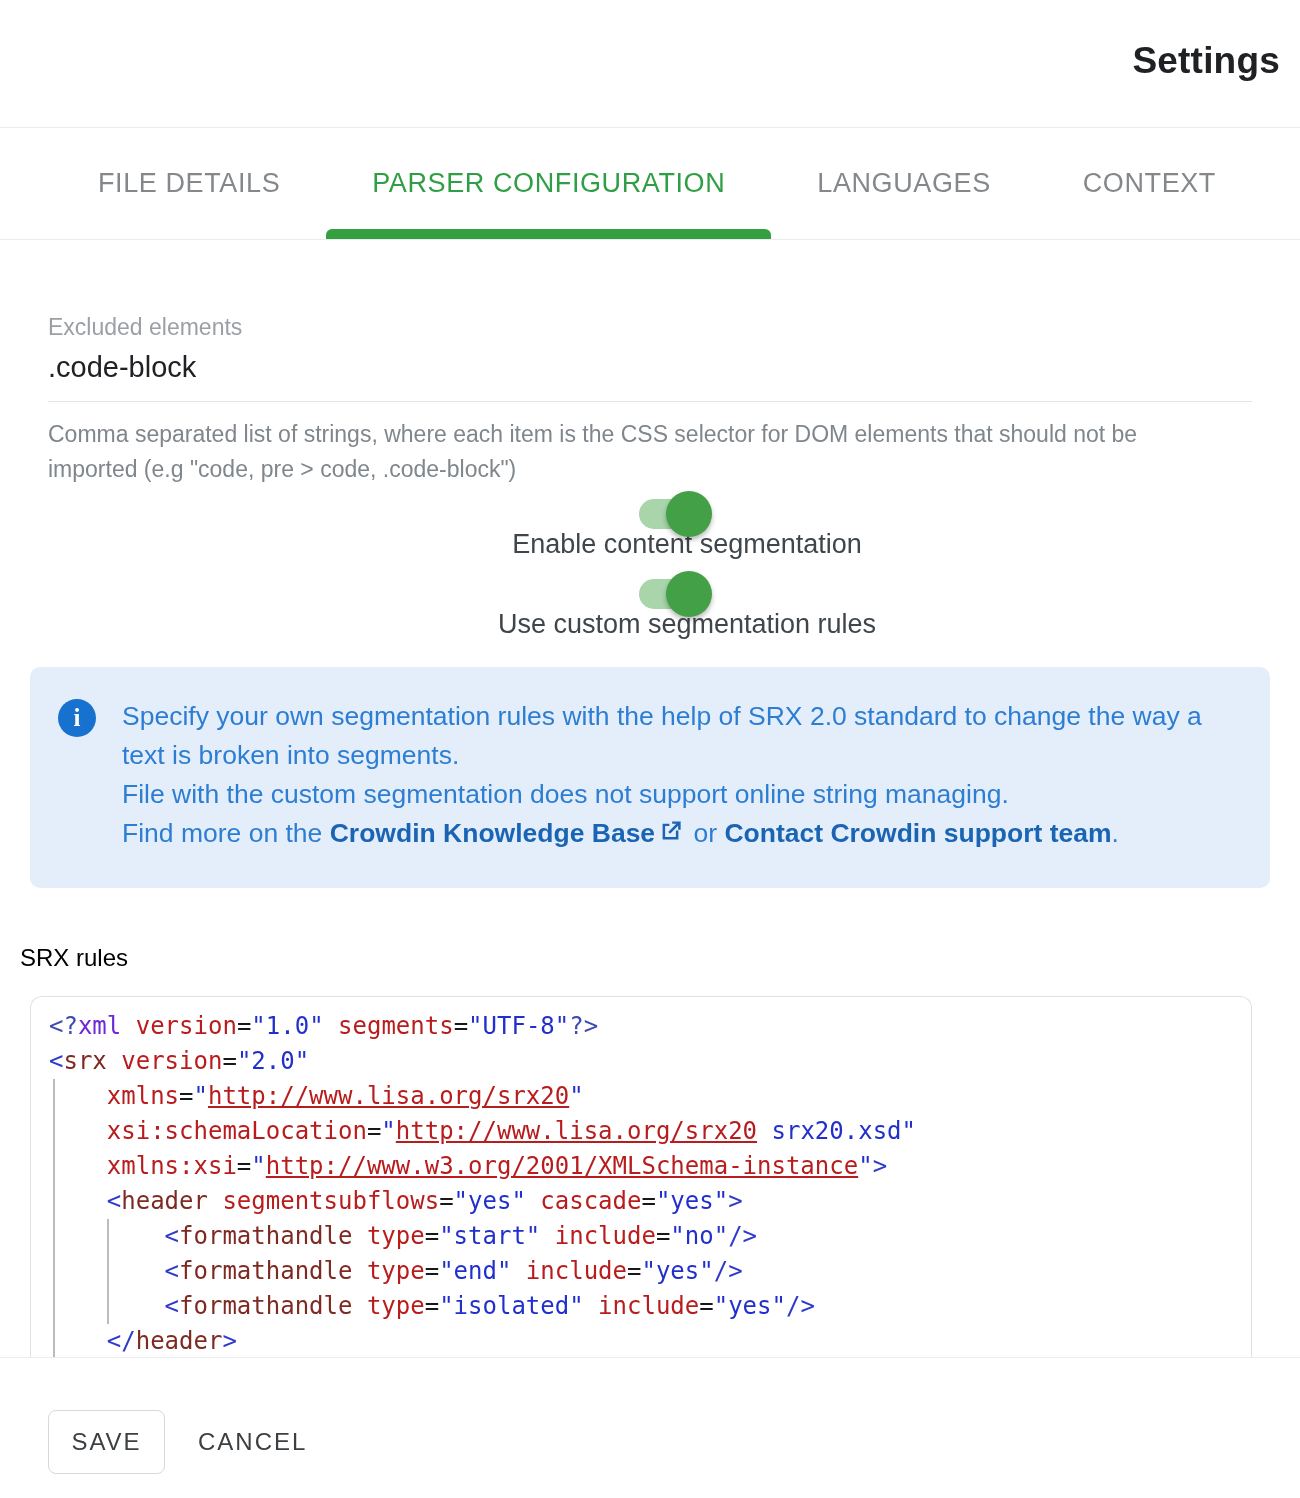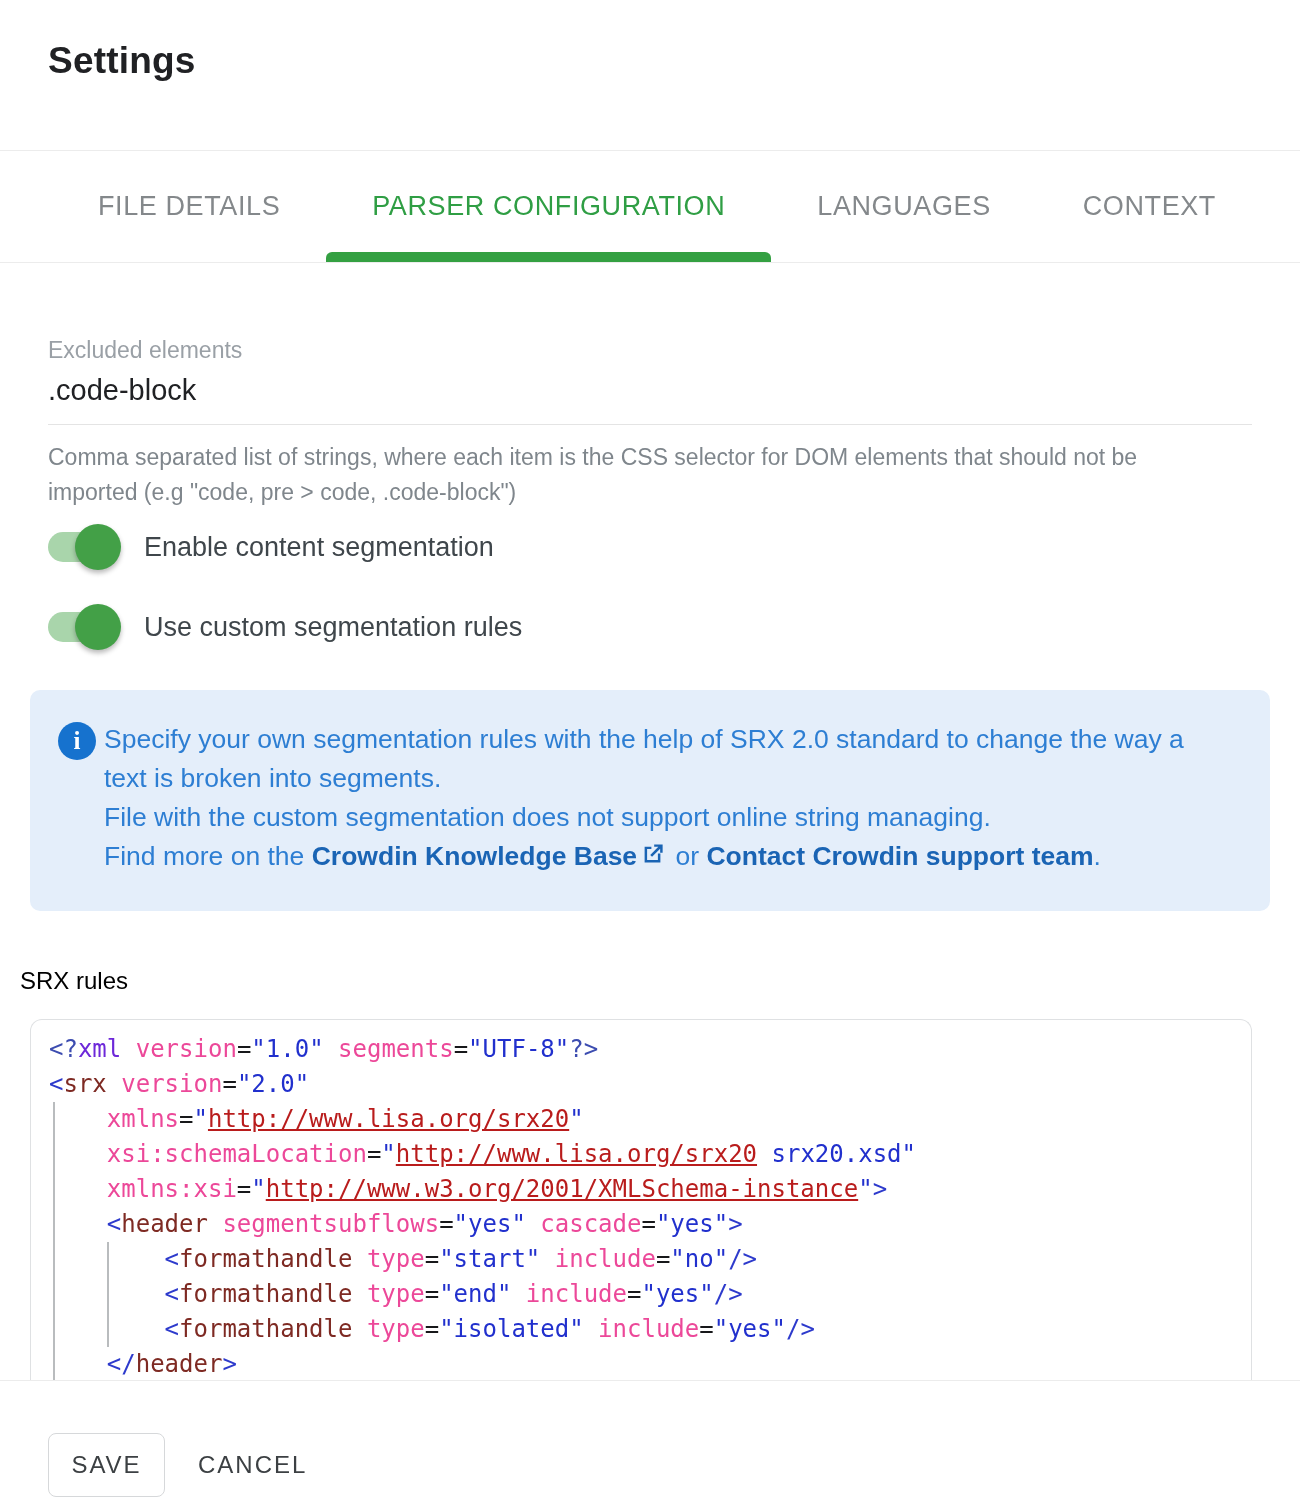--- a/index.html
+++ b/index.html
@@ -1,20 +1,20 @@
 <!DOCTYPE html>
 <html><head>
 <meta charset="utf-8">
 <style>
   * { margin:0; padding:0; box-sizing:border-box; }
   html,body { width:1300px; background:#fff; font-family:"Liberation Sans", sans-serif; }
   body { height:1498px; overflow:hidden; color:#202124; }
 
   
-  .hdr { height:151px; padding:40px 48px 0; border-bottom:1px solid #ececec; }
+  .hdr { height:128px; padding:40px 20px 0; border-bottom:1px solid #ececec;text-align:right; }
   .hdr h1 { font-size:37px; font-weight:700; color:#202124; letter-spacing:0.2px; }
 
   
   .tabbar { height:112px; border-bottom:1px solid #ececec; display:flex; align-items:stretch; }
   .tab { display:flex; align-items:center; padding:0 46px; font-size:27px; letter-spacing:0.6px;
          color:#84888b; position:relative; cursor:pointer; white-space:nowrap; }
   .tab:first-child { margin-left:52px; }
   .tab.active { color:#2f9e44; }
   .tab.active::after { content:""; position:absolute; left:0; right:0; bottom:0; height:10px;
          background:#34a042; border-radius:6px 6px 0 0; }
@@ -22,54 +22,54 @@
   .px48 { padding:0 48px; }
 
   
   .field-label { margin-top:74px; font-size:23px; color:#9aa0a6; }
   .field-input { display:block; width:100%; margin-top:10px; padding:0 0 17px; border:none;
          border-bottom:1px solid #e4e4e4; outline:none; font-size:29px; color:#202124;
          font-family:"Liberation Sans", sans-serif; background:transparent; }
   .field-help { margin-top:15px; font-size:23px; line-height:35px; color:#7f868c; max-width:1150px; }
 
   
-  .toggle-row { display:flex; align-items:center; height:50px; margin-left:48px; }
+  .toggle-row { display:flex; align-items:center; height:50px; margin-left:48px;flex-direction:column; }
   .toggle-row.first { margin-top:12px; }
   .toggle-row.second { margin-top:30px; }
   .switch { position:relative; width:70px; height:30px; flex:0 0 auto; cursor:pointer; }
   .switch .track { width:70px; height:30px; border-radius:15px; background:#a9d5ab; }
   .switch .thumb { position:absolute; right:-3px; top:-8px; width:46px; height:46px; border-radius:50%;
          background:#43a047; box-shadow:0 3px 5px rgba(0,0,0,0.28); }
   .toggle-label { margin-left:26px; font-size:27px; color:#3f464b; }
 
   
   .infobox { margin:38px 30px 0; background:#e4eefa; border-radius:10px;
          padding:30px 40px 32px 28px; display:flex; align-items:flex-start; }
   .info-icon { width:38px; height:38px; border-radius:50%; background:#1672ce; color:#fff;
          font-size:25px; font-weight:700; display:flex; align-items:center; justify-content:center;
          flex:0 0 auto; margin-top:2px; font-family:"Liberation Serif", serif; }
-  .info-text { margin-left:8px; font-size:26.5px; line-height:39px; color:#2d7ed3; }
+  .info-text { margin-left:26px; font-size:26.5px; line-height:39px; color:#2d7ed3; }
   .info-link { color:#1a64b4; font-weight:700; text-decoration:none; cursor:pointer; }
   .ext-icon { display:inline-block; vertical-align:-3px; margin:0 2px; }
 
   
   .srx-label { margin:56px 20px 0; font-size:24px; color:#000000; }
   .codebox { position:relative; margin:24px 48px 0 30px; height:361px; overflow:hidden;
          border:1px solid #dfe1e3; border-bottom:none; border-radius:12px 12px 0 0;
          padding:12px 0 0 18px; background:#fff;
          font-family:"DejaVu Sans Mono", monospace; font-size:24px; line-height:35px; cursor:text; }
   .code-line { white-space:pre; }
   .guide { position:absolute; width:2px; background:#b9bcbe; }
   .guide-a { left:22px; top:82px; bottom:0; }
   .guide-b { left:76px; top:222px; height:105px; }
   .tk-pi   { color:#3c4cb0; }
   .tk-meta { color:#6d28d9; }
   .tk-br   { color:#2d3acc; }
   .tk-tag  { color:#7e2a23; }
-  .tk-attr { color:#ec4899; }
+  .tk-attr { color:#b91c1c; }
   .tk-eq   { color:#17181a; }
   .tk-str  { color:#2130cd; }
   .tk-url  { color:#b91c1c; text-decoration:underline; }
   .tk-pl   { color:#333; }
 
   
   .footer-divider { border-top:1px solid #ececec; margin-top:0; }
   .footer { display:flex; align-items:center; margin:52px 48px 0; }
   .save-btn { width:117px; height:64px; background:#fff; border:1px solid #d6d8da; border-radius:8px;
          font-size:24px; letter-spacing:2px; color:#3c4043; font-family:"Liberation Sans", sans-serif;

